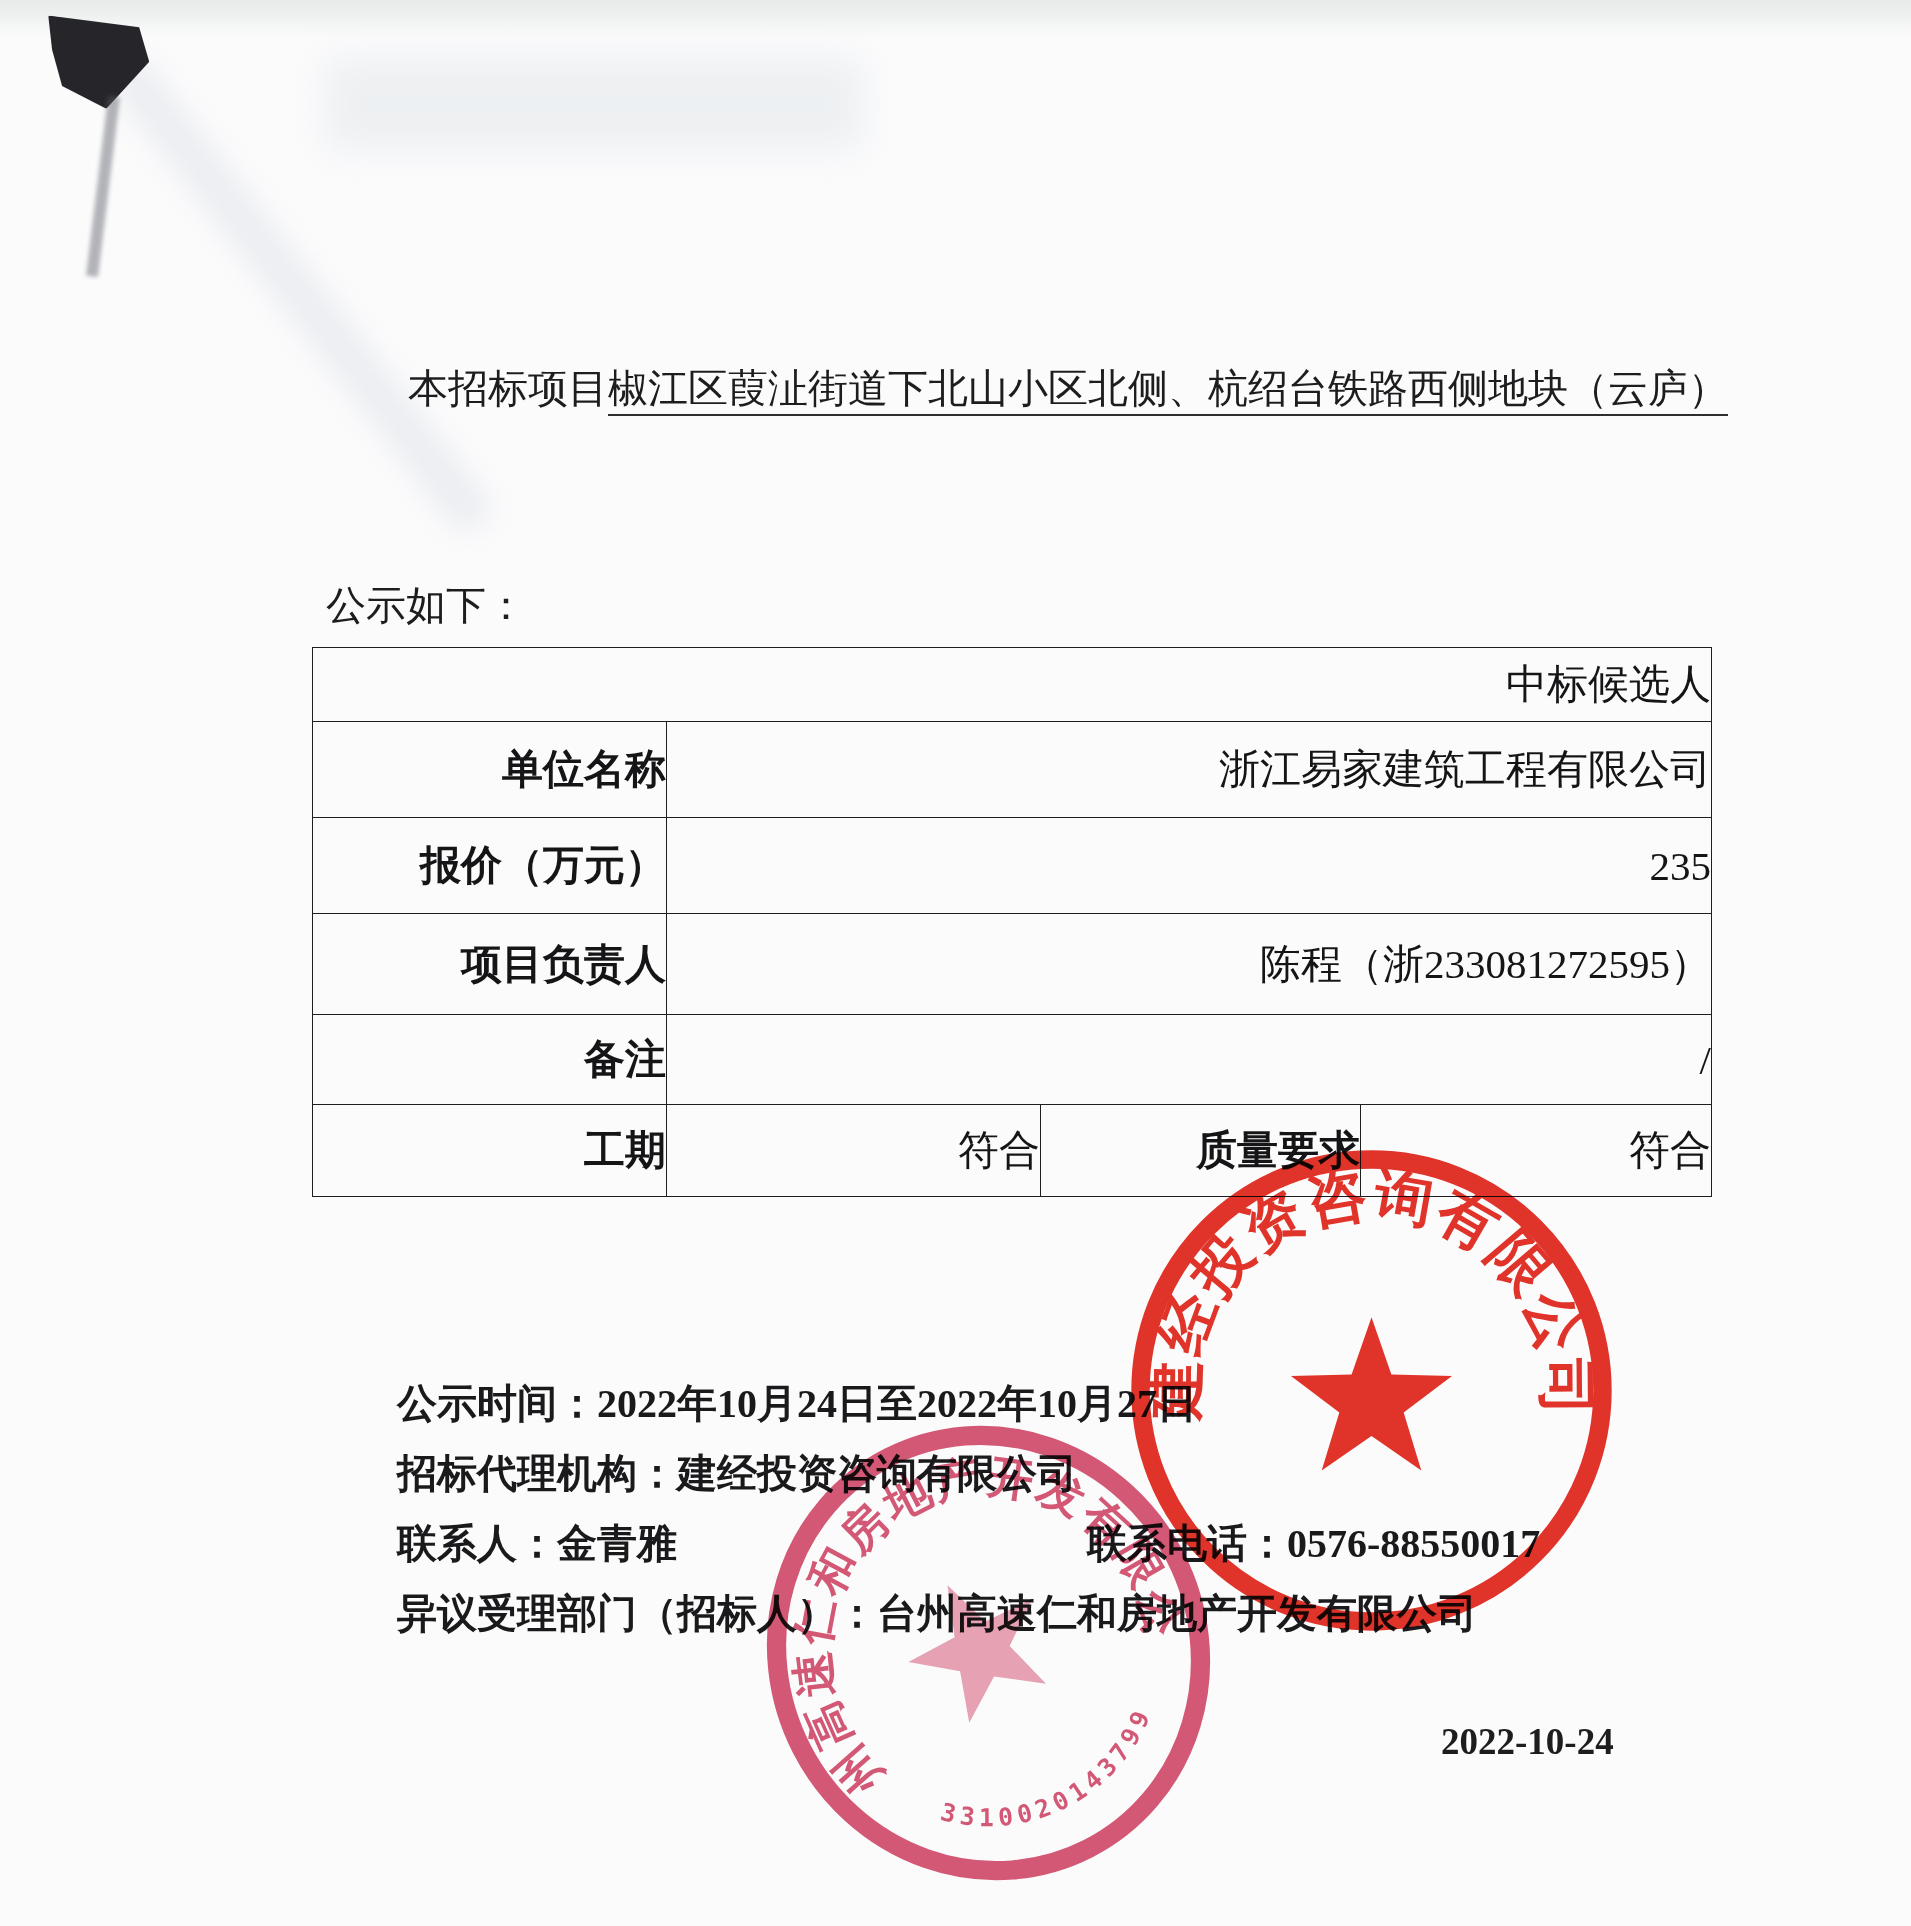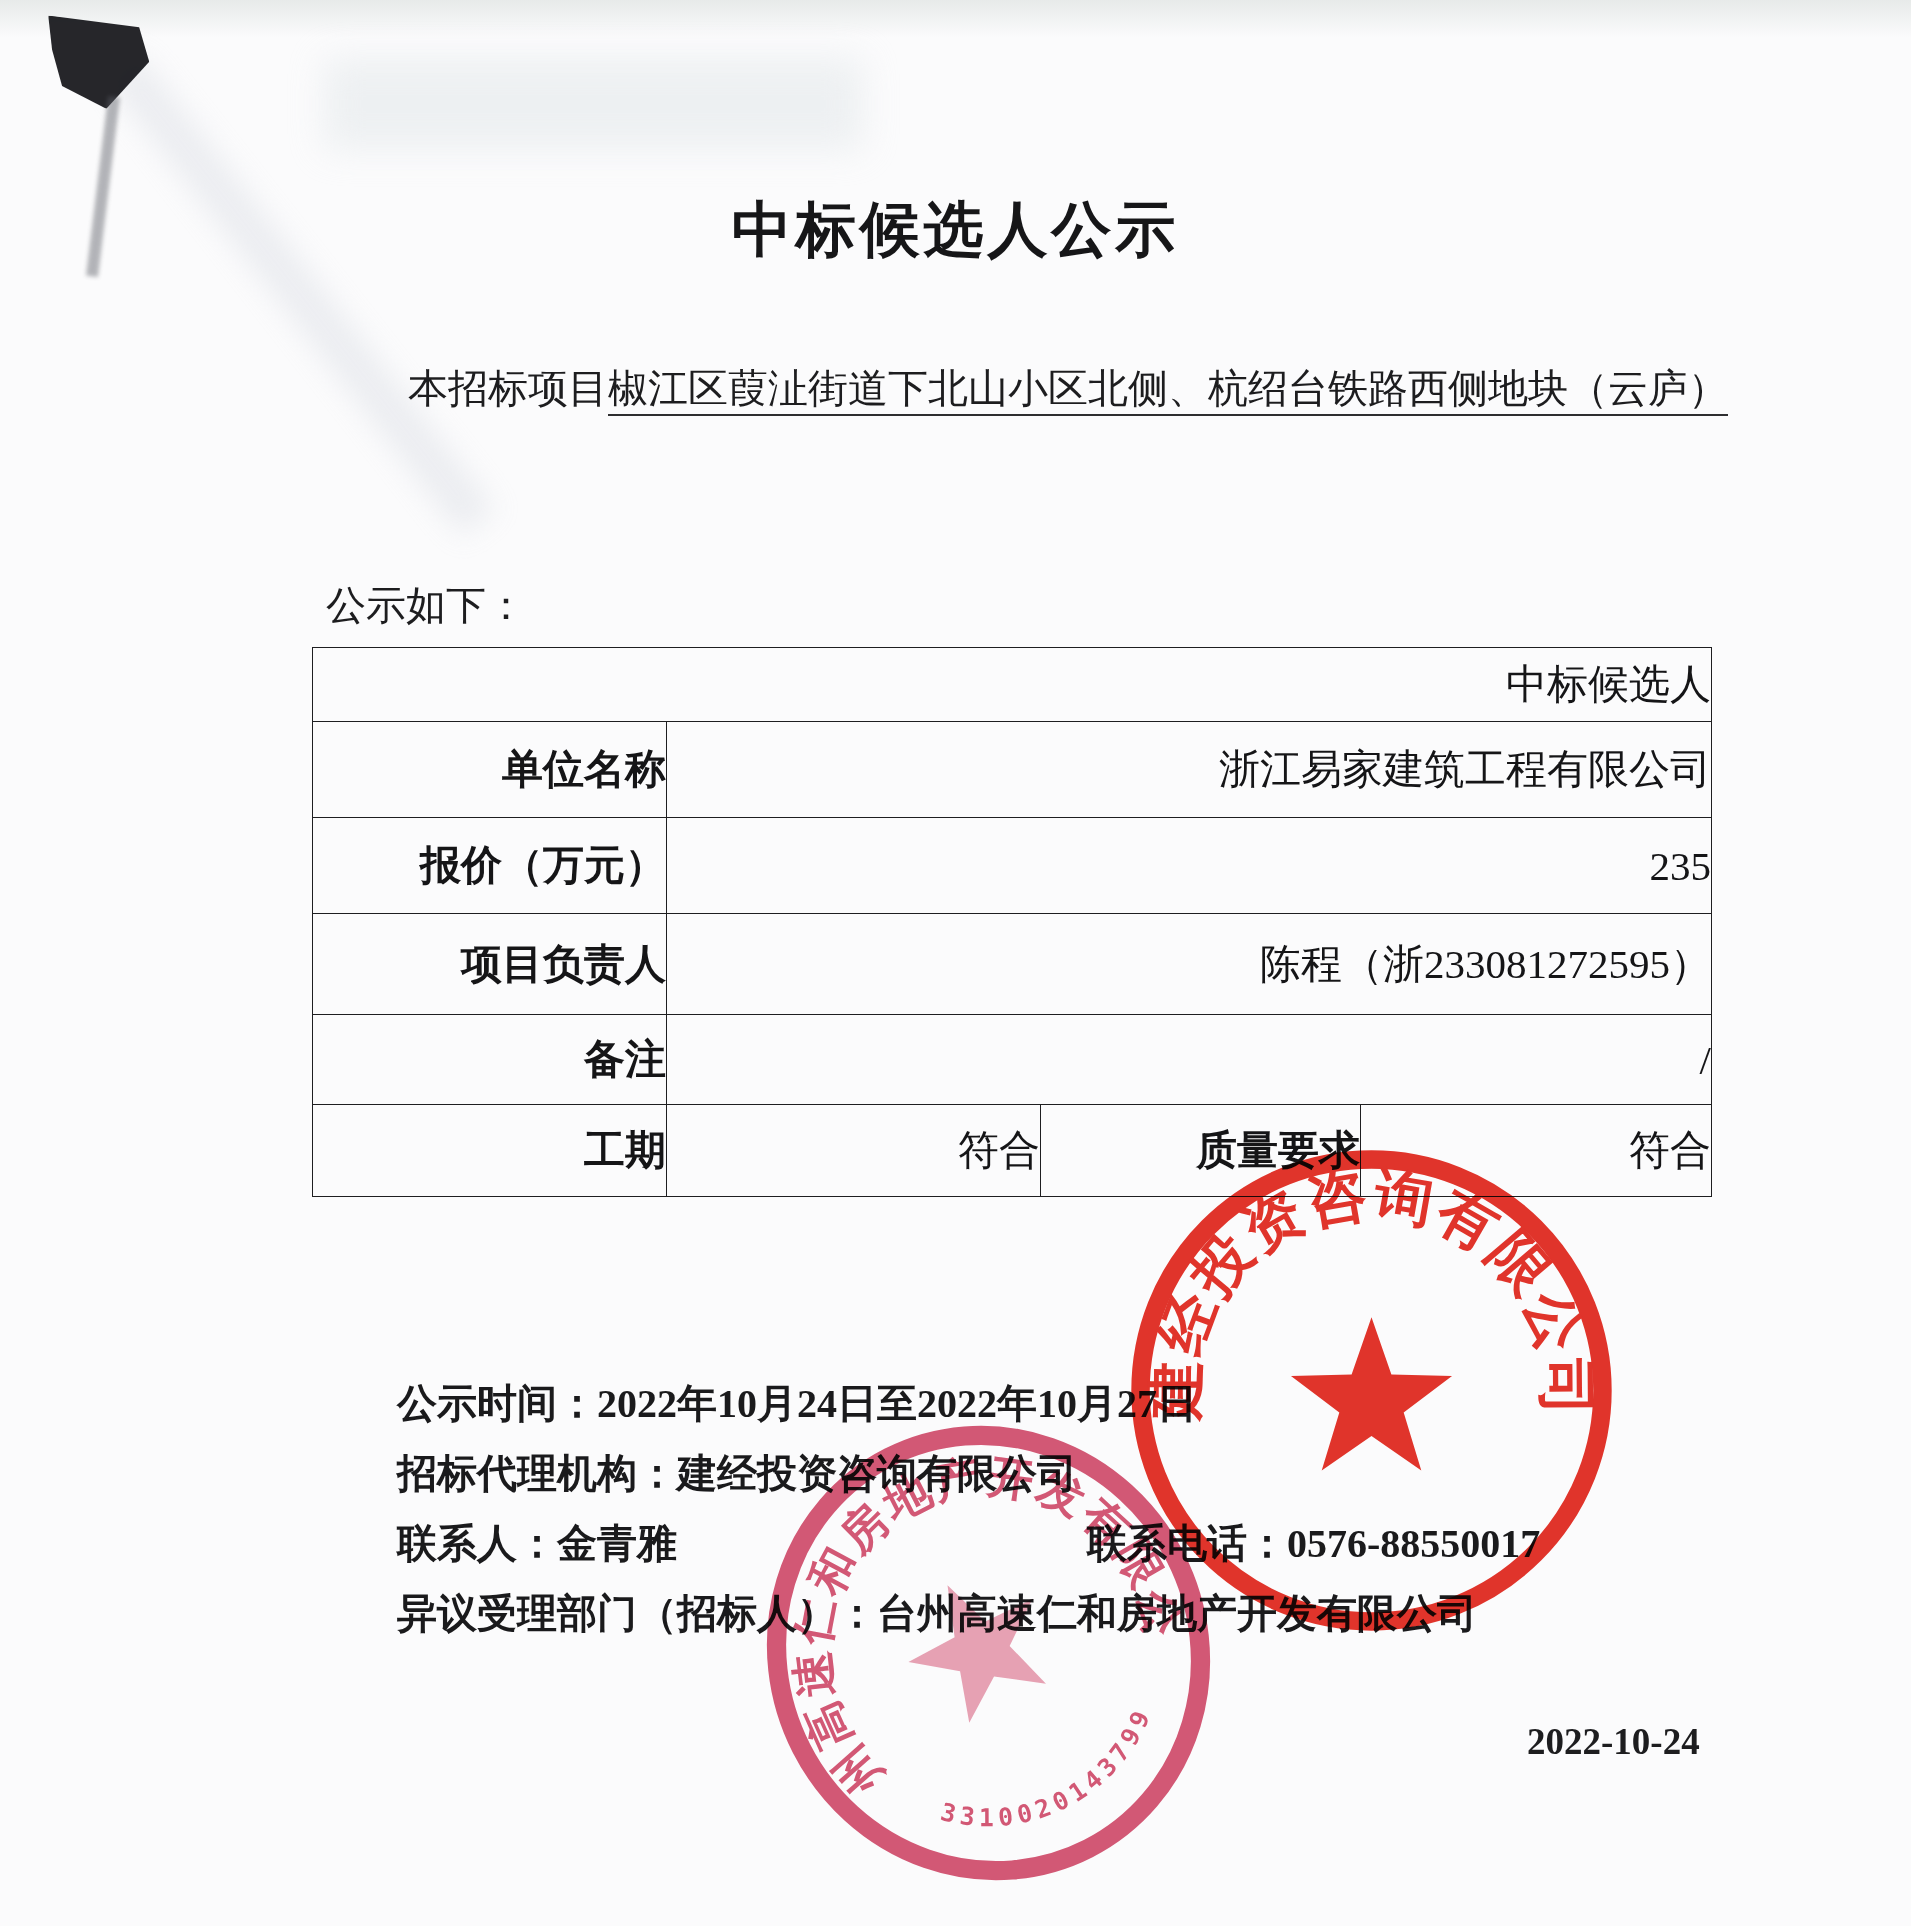--- a/index.html
+++ b/index.html
@@ -32,36 +32,35 @@
   table.bidtable tr:nth-child(2){height:96px;}
   table.bidtable tr:nth-child(3){height:96px;}
   table.bidtable tr:nth-child(4){height:101px;}
   table.bidtable tr:nth-child(5){height:90px;}
   table.bidtable tr:nth-child(6){height:92px;}
   td.lbl{font-weight:bold;}
   
   .fline{position:absolute;left:397px;white-space:nowrap;font-size:40px;font-weight:bold;
         line-height:1.25;color:#1a1a1c;}
   .fline .ph{position:absolute;white-space:nowrap;}
-  .fdate{position:absolute;left:1527px;top:1720px;font-size:37px;font-weight:bold;white-space:nowrap;}
+  .fdate{position:absolute;left:1441px;top:1720px;font-size:37px;font-weight:bold;white-space:nowrap;}
   
   .stamp{position:absolute;mix-blend-mode:multiply;pointer-events:none;}
 </style>
 </head>
 <body>
 
 <div id="page">
 
   <div class="scan-top-band"></div>
   <div class="scan-smudge"></div>
   <div class="scan-wash"></div>
   <div class="scan-corner"></div>
   <div class="scan-streak"></div>
 
-  <div class="title">中标候选人公示</div>
 
   <div class="pline" style="left:326px;top:364px;text-indent:2.05em;">
     <span>本招标项目</span><span class="u">椒江区葭沚街道下北山小区北侧、杭绍台铁路西侧地块（云庐）</span>
   </div>
   <div class="pline" style="left:326px;top:581px;">
     <span>公示如下：</span>
   </div>
 
   <table class="bidtable">
     <colgroup>

